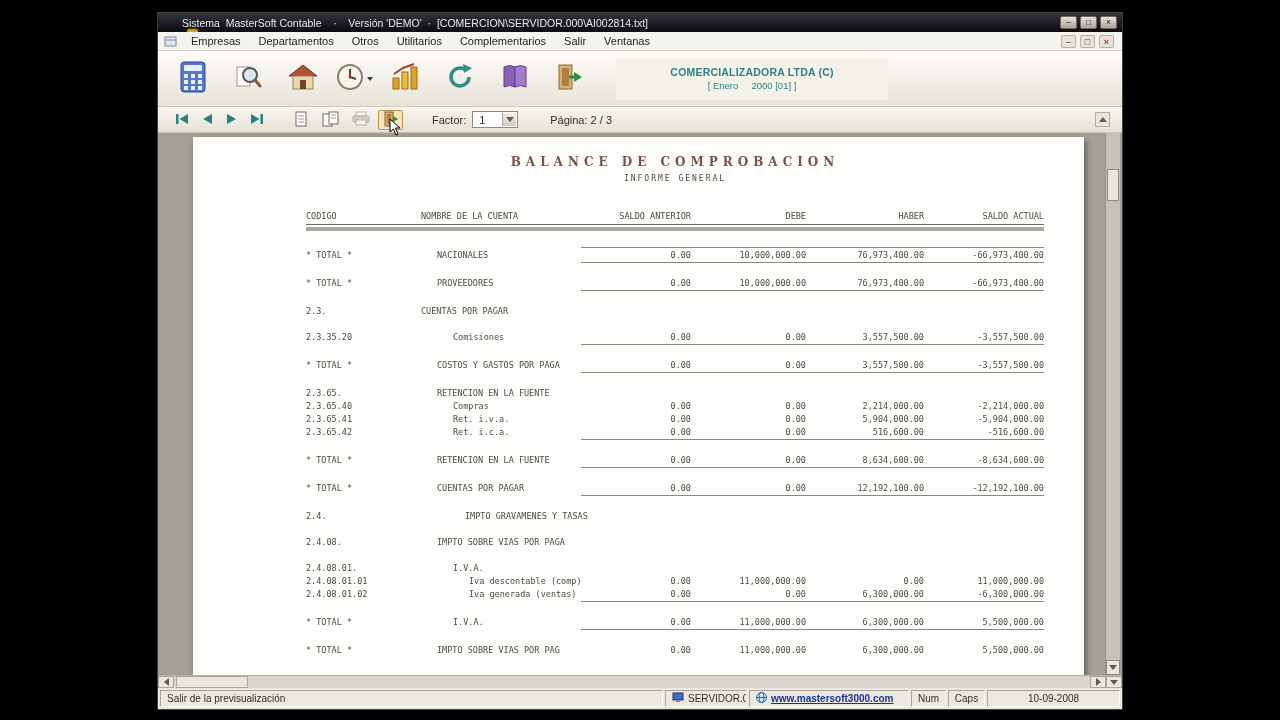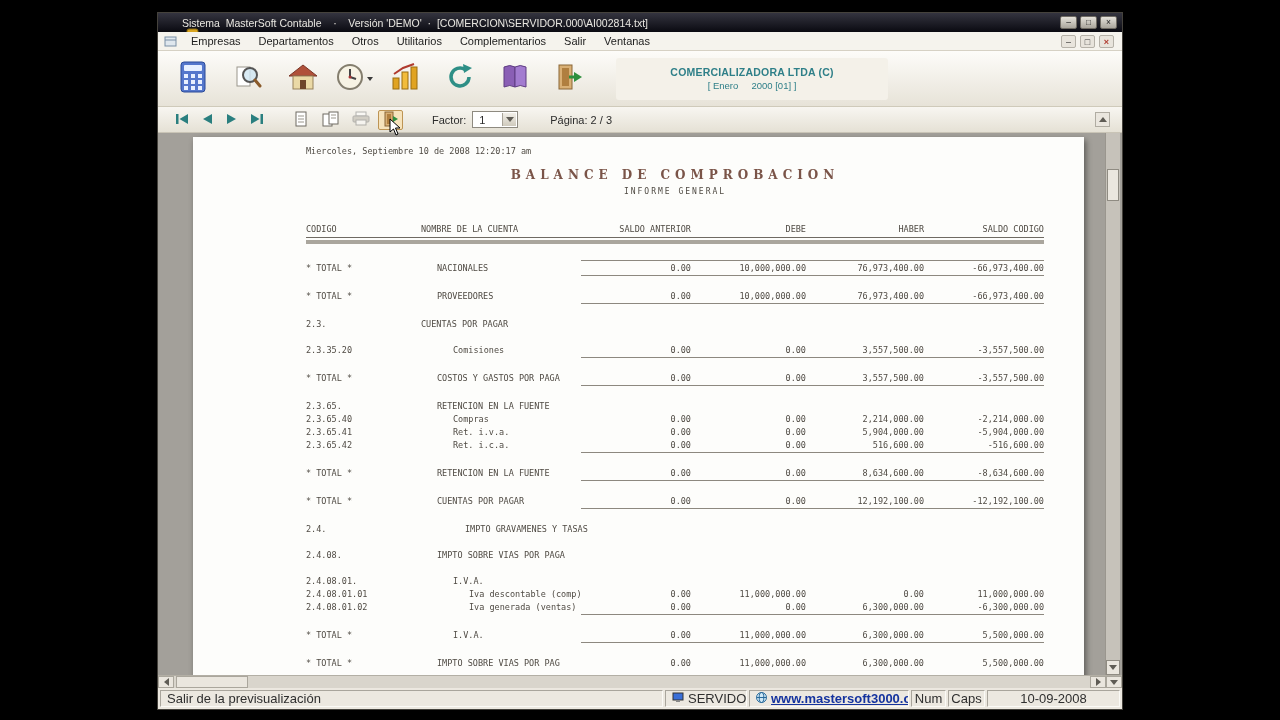--- a/index.html
+++ b/index.html
@@ -70,21 +70,21 @@
   
   .vscroll{position:absolute;top:0;right:2px;bottom:0;width:15px;background:#c6c2ba;border-left:1px solid #9a968e}
   .vthumb{position:absolute;left:1px;right:1px;top:36px;height:32px;background:#eae6de;border:1px solid #8f8b82}
   .vdown{position:absolute;left:0;right:0;bottom:0;height:15px;background:#eae6de;border:1px solid #8f8b82;display:flex;align-items:center;justify-content:center}
   .hscroll{flex:0 0 13px;background:#d9d5cc;border-top:1px solid #b3afa5;display:flex}
   .h-btn{width:16px;background:#eae6de;border:1px solid #aaa69c;display:flex;align-items:center;justify-content:center}
   .h-track{flex:1 1 auto;position:relative}
   .h-thumb{position:absolute;left:2px;top:0;bottom:0;width:72px;background:#eae6de;border:1px solid #aaa69c}
 
   
-  .statusbar{flex:0 0 21px;background:#ece8e0;display:flex;gap:2px;padding:2px;font-size:13px;color:#2f2f2f}
+  .statusbar{flex:0 0 21px;background:#ece8e0;display:flex;gap:2px;padding:2px;font-size:10px;color:#2f2f2f}
   .sb-cell{border:1px solid;border-color:#a9a59c #fbfaf6 #fbfaf6 #a9a59c;display:flex;align-items:center;padding:0 6px;white-space:nowrap;overflow:hidden}
   .sb-hint{width:503px}
   .sb-server{width:82px;gap:4px}
   .sb-web{width:160px;gap:4px}
   .sb-num{width:35px;justify-content:center}
   .sb-caps{width:37px;justify-content:center}
   .sb-date{flex:1 1 auto;justify-content:center}
   .sb-web .link{color:var(--link-blue);font-weight:bold;text-decoration:underline}
 </style>
 </head>
@@ -273,30 +273,29 @@
           </span>
       </span>
       <span class="page-label">Página: 2 / 3</span>
       <span class="scrollup-btn">
           <span class="tri-up"></span>
         </span>
     </div>
 
     <div class="preview-area">
       <div class="page">
-        <div class="r-ts">Miercoles, Septiembre 10 de 2008 12:20:17 am</div>
         <div class="r-title">BALANCE DE COMPROBACION</div>
         <div class="r-sub">INFORME GENERAL</div>
         <div class="rrow r-cols">
           <span class="c-code">CODIGO</span>
           <span class="c-name">NOMBRE DE LA CUENTA</span>
           <span class="c-num c-n1">SALDO ANTERIOR</span>
           <span class="c-num c-n2">DEBE</span>
           <span class="c-num c-n3">HABER</span>
-          <span class="c-num c-n4">SALDO CODIGO</span>
+          <span class="c-num c-n4">SALDO ACTUAL</span>
         </div>
         <div class="hdr-rule"></div>
         <div class="hdr-bar"></div>
         <div>
             <div class="rrow blank"></div>
             <div class="rrow rule">
               <span class="lead"></span>
               <span class="line"></span>
             </div>
             <div class="rrow data">

